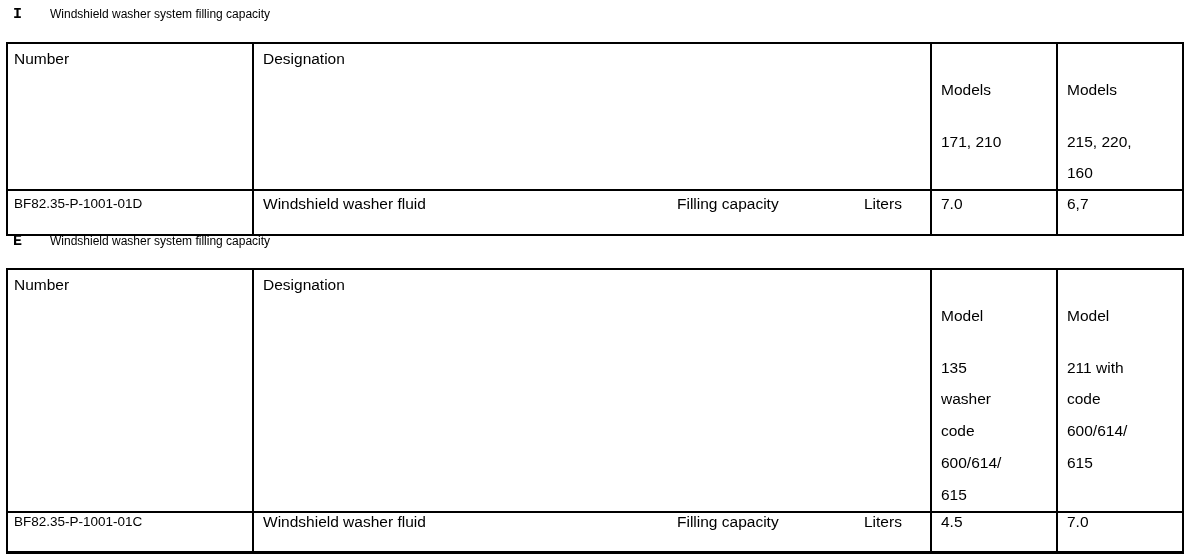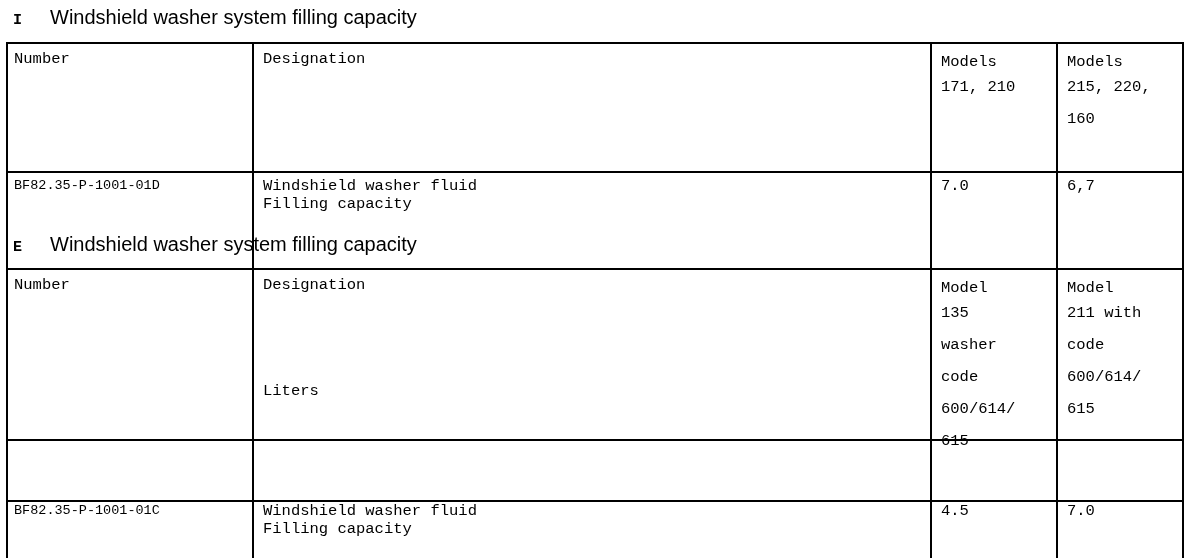--- a/index.html
+++ b/index.html
@@ -27,57 +27,56 @@
   }
   #heading-1 { top: 6px; }
   #heading-2 { top: 233px; }
   .sec-marker {
     font-family: "Liberation Mono", "DejaVu Sans Mono", monospace;
     font-size: 15px;
     font-weight: bold;
     width: 37px;
     flex: 0 0 37px;
   }
-  .sec-title { font-size: 20px; }
+  .sec-title { font-size: 12px; }
 
   
   table.cap-table {
     position: absolute;
     left: 6px;
     width: 1176px;
     border-collapse: collapse;
     table-layout: fixed;
     font-size: 15.5px;
-    font-family: Liberation Mono, monospace;
   }
   #table-1 { top: 42px; }
   #table-2 { top: 268px; }
 
   .cap-table td {
     border: 2px solid #000000;
     vertical-align: top;
     padding: 6px 9px 0 9px;
     overflow: hidden;
   }
   .cap-table td.c1 { padding-left: 6px; }
 
   #table-1 tr.hrow td { height: 121px; }
   #table-1 tr.drow td { height: 39px; padding-top: 4px; }
   #table-2 tr.hrow td { height: 224px; }
   #table-2 tr.drow td { height: 38px; padding-top: 0; }
   #table-2 tr.drow td { border-bottom-width: 3px; }
 
   
-  .ln  { line-height: 25px; }
+  .ln  { line-height: 25px; margin-top: 27px; }
   .lns { line-height: 32px; }
   .lns.fs { margin-top: 3px; }
 
   
   .part-number { font-size: 13.5px; line-height: 17px; margin-left: 28px; }
-  .desig-flex { display: flex; width: 100%; flex-direction: column; }
+  .desig-flex { display: flex; width: 100%; }
   .d-name { flex: 1 1 auto; }
   .d-attr { flex: 0 0 187px; }
   .d-unit { flex: 0 0 57px; }
 </style>
 </head>
 <body>
 
 <div class="sec-heading" id="heading-1">
   <span class="sec-marker">I</span>
   <span class="sec-title">Windshield washer system filling capacity</span>

